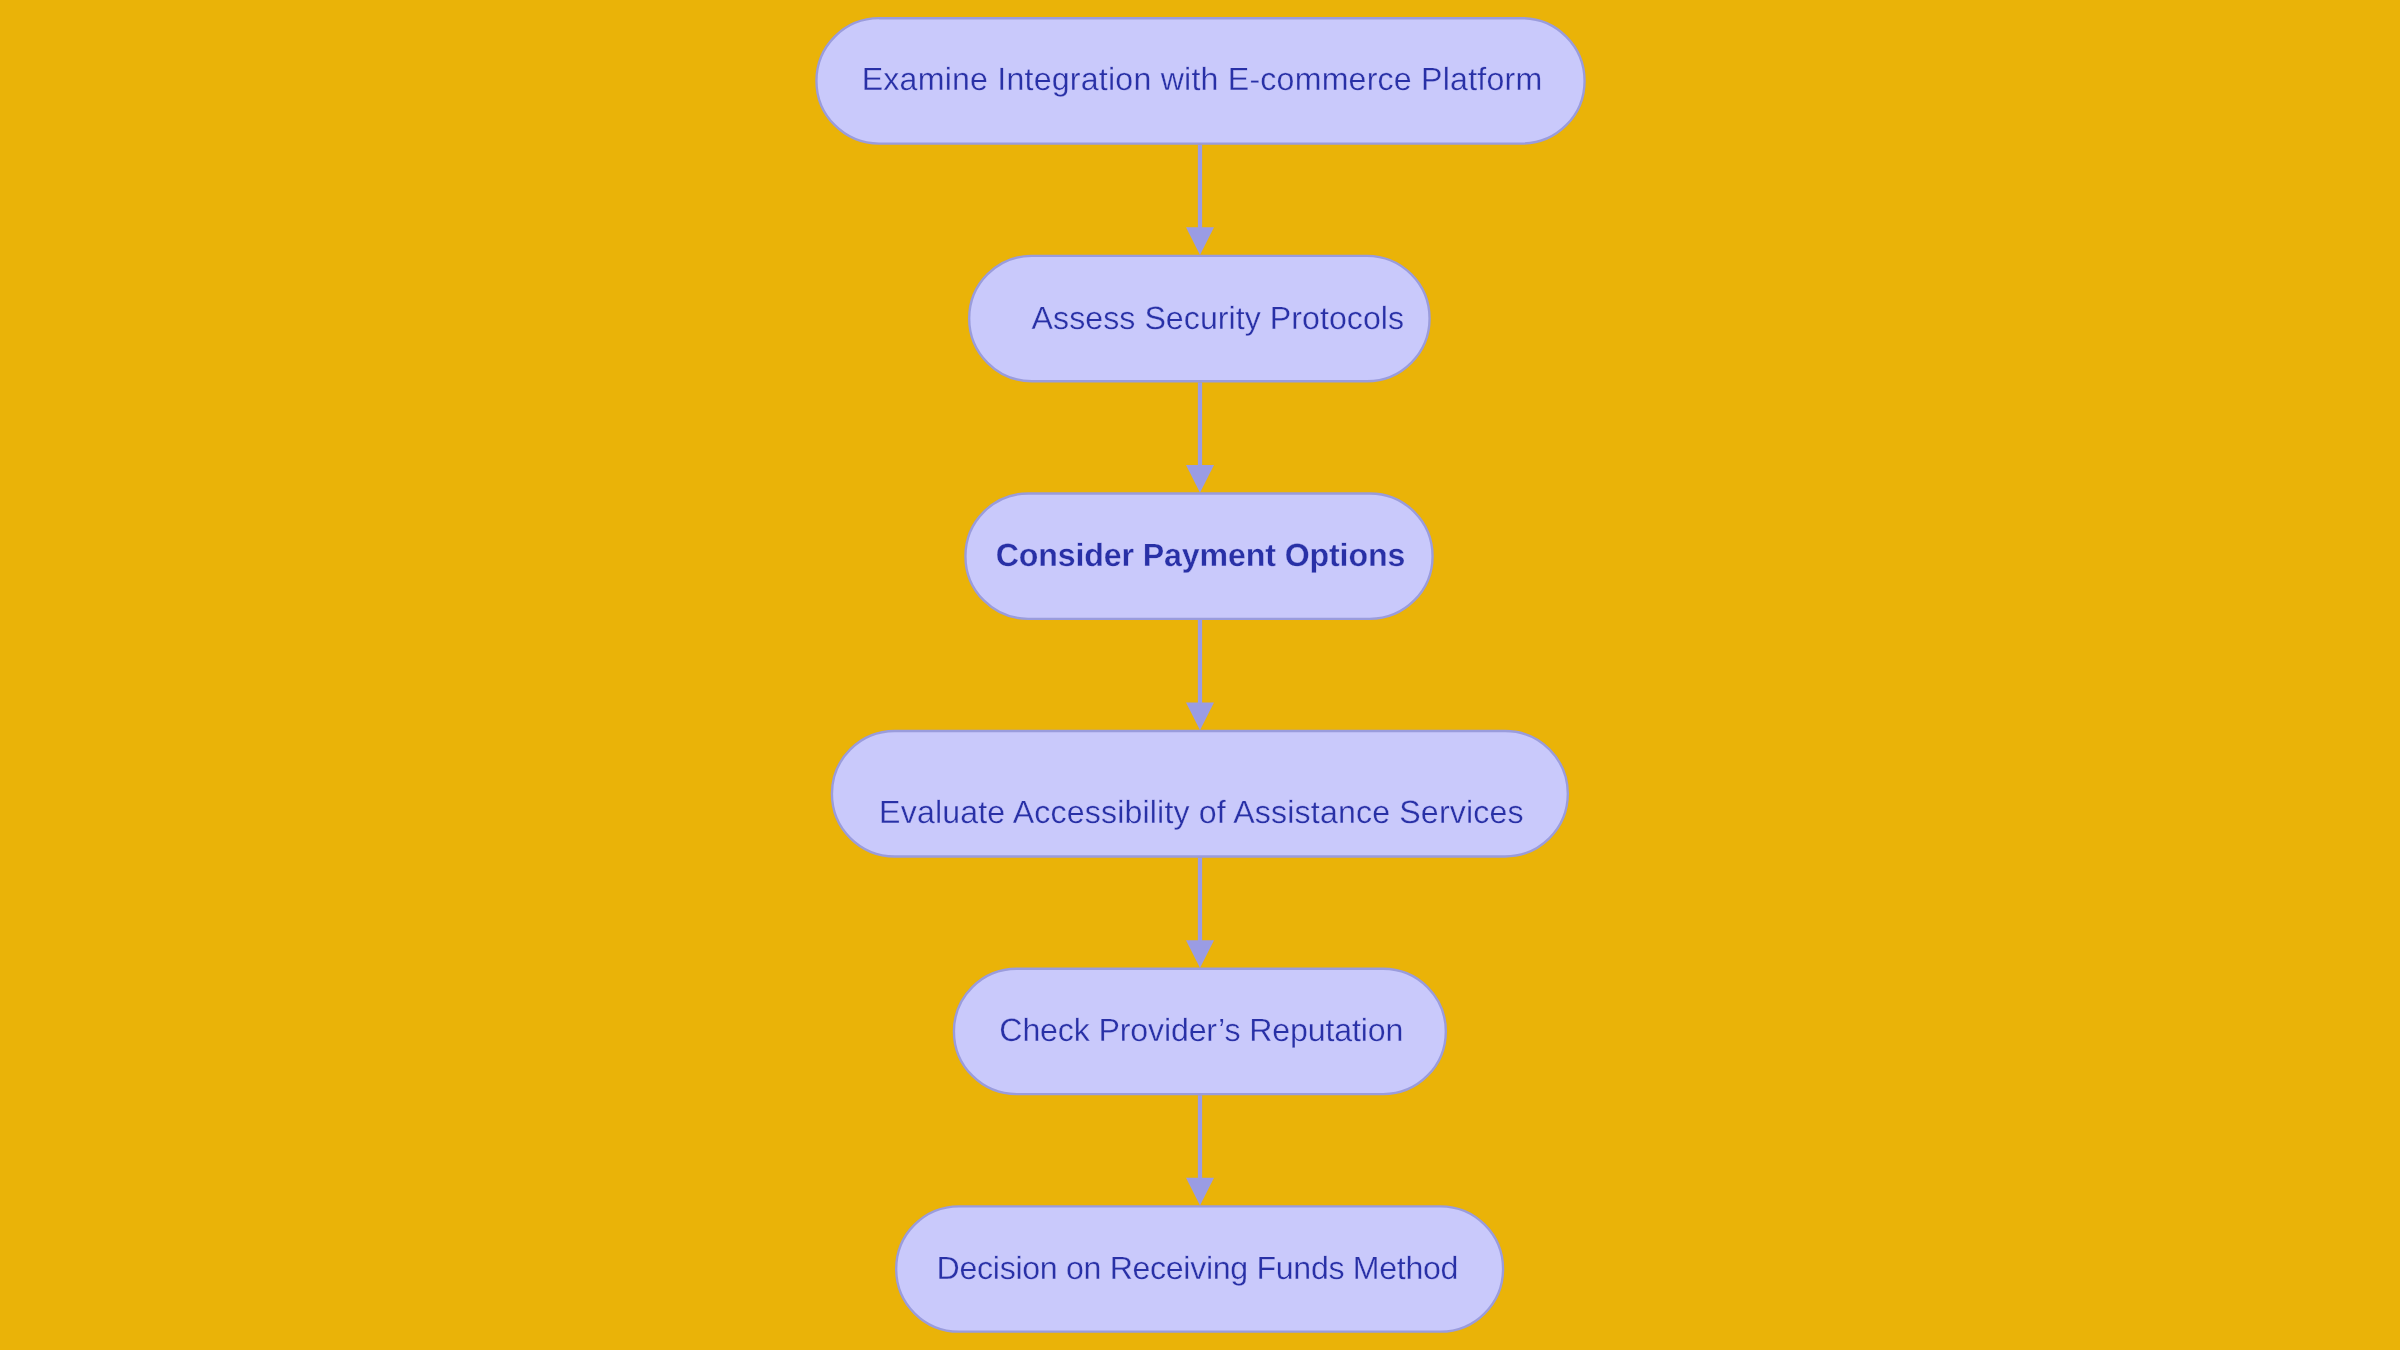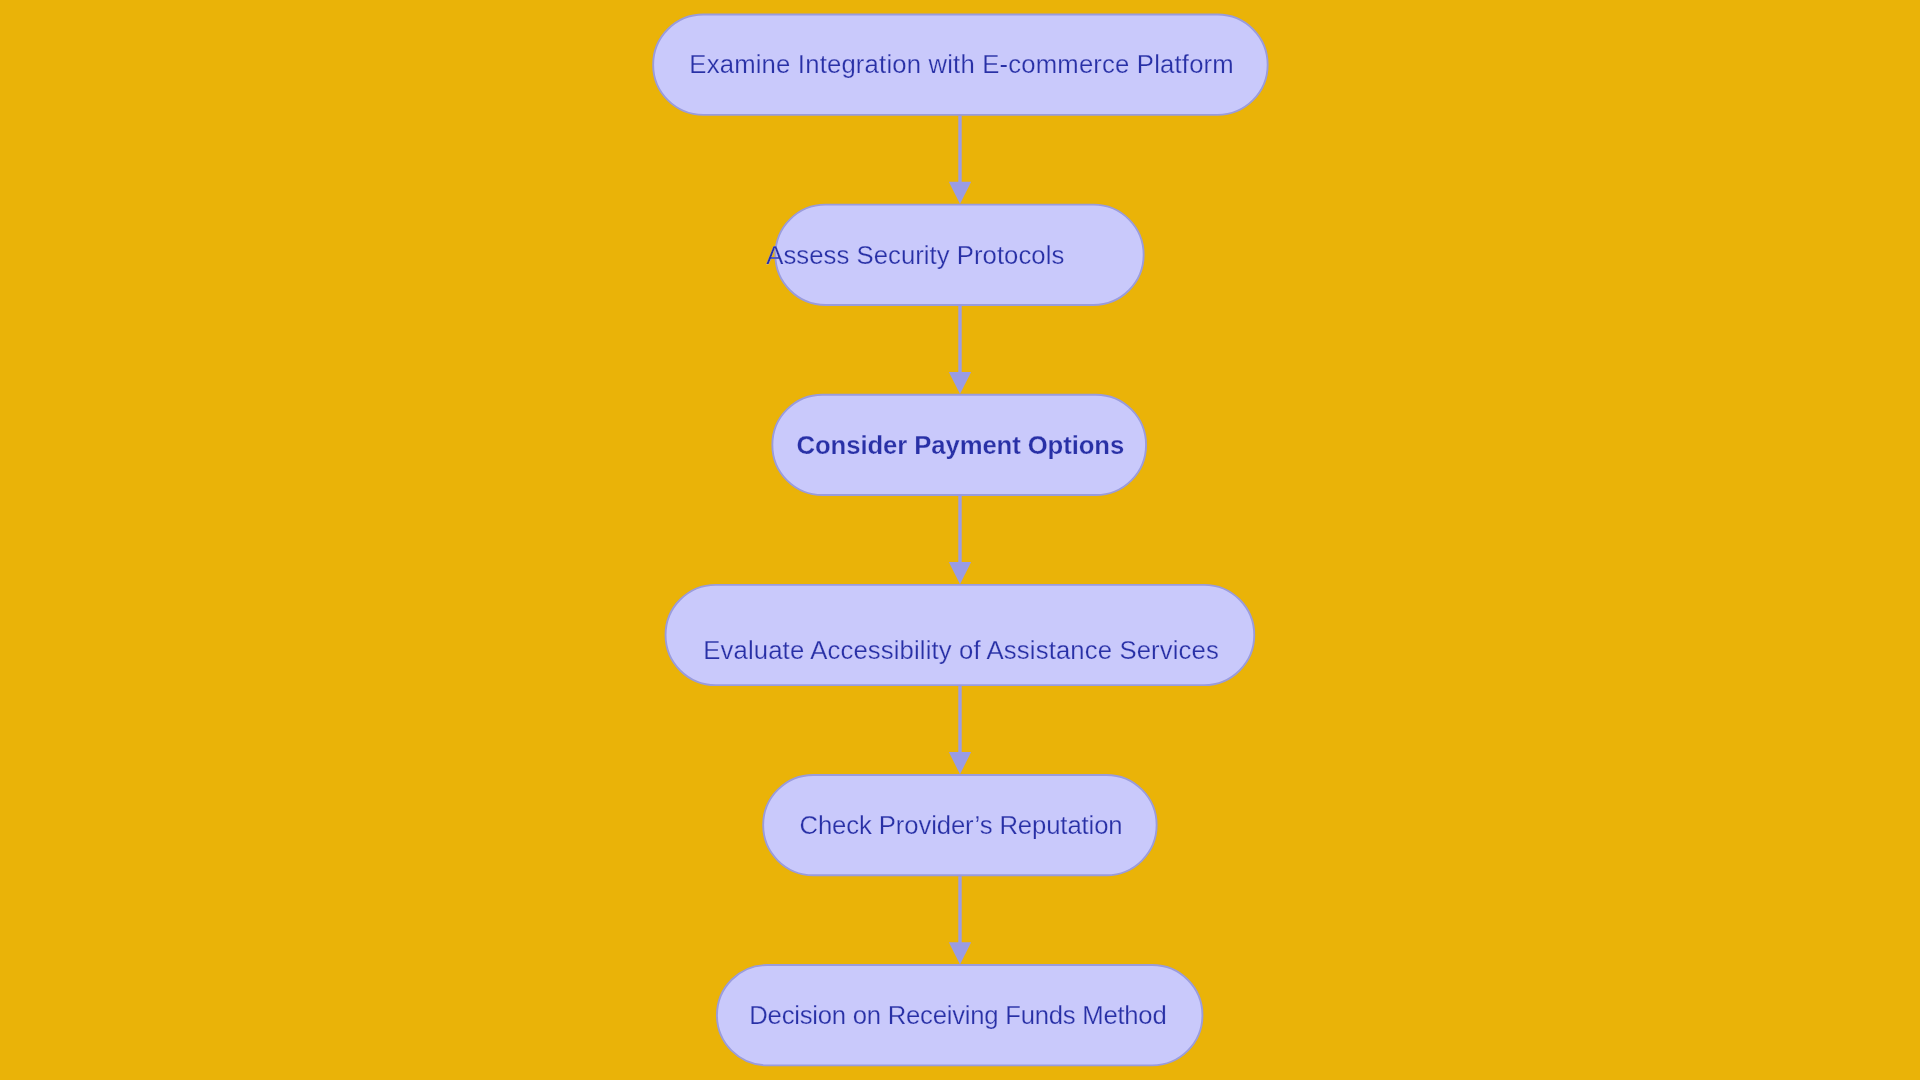--- a/index.html
+++ b/index.html
@@ -55,21 +55,21 @@
       <rect class="node-shape" x="772.35" y="394.75" width="373.70" height="100.30" rx="50.15"></rect>
       <rect class="node-shape" x="665.55" y="584.85" width="588.70" height="100.30" rx="50.15"></rect>
       <rect class="node-shape" x="763.15" y="774.95" width="393.50" height="100.30" rx="50.15"></rect>
       <rect class="node-shape" x="716.95" y="965.05" width="485.50" height="100.30" rx="50.15"></rect>
     </g>
   </svg>
 
   <div class="node n1" style="left:652.2px;top:13.6px;width:616.4px;height:102.2px;">
     <span class="node-label">Examine Integration with E-commerce Platform</span>
   </div>
-  <div class="node n2" style="left:729px;top:203.7px;width:370.2px;height:102.2px;">
+  <div class="node n2" style="left:788px;top:203.7px;width:370.2px;height:102.2px;">
     <span class="node-label">Assess Security Protocols</span>
   </div>
   <div class="node n3" style="left:771.4px;top:393.8px;width:375.6px;height:102.2px;">
     <span class="node-label">Consider Payment Options</span>
   </div>
   <div class="node n4" style="left:664.6px;top:583.9px;width:590.6px;height:102.2px;">
     <span class="node-label">Evaluate Accessibility of Assistance Services</span>
   </div>
   <div class="node n5" style="left:762.2px;top:774.0px;width:395.4px;height:102.2px;">
     <span class="node-label">Check Provider’s Reputation</span>

